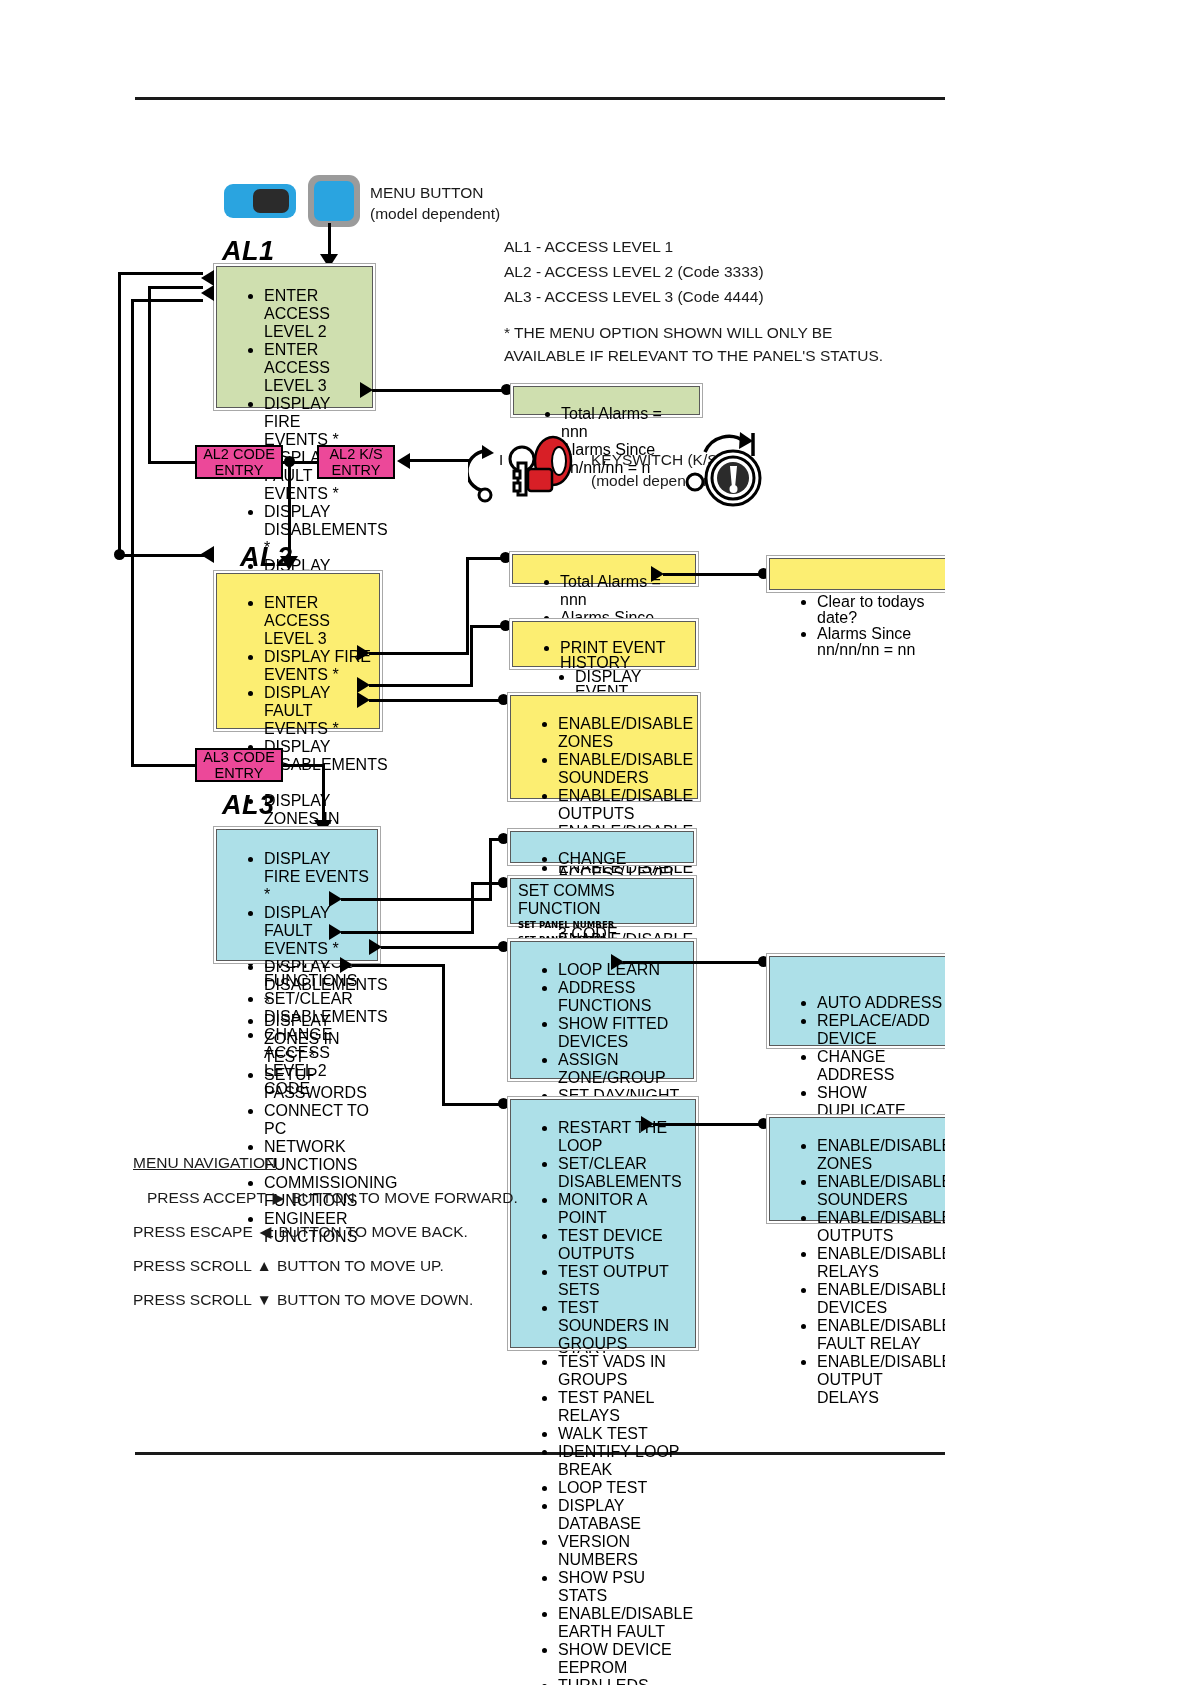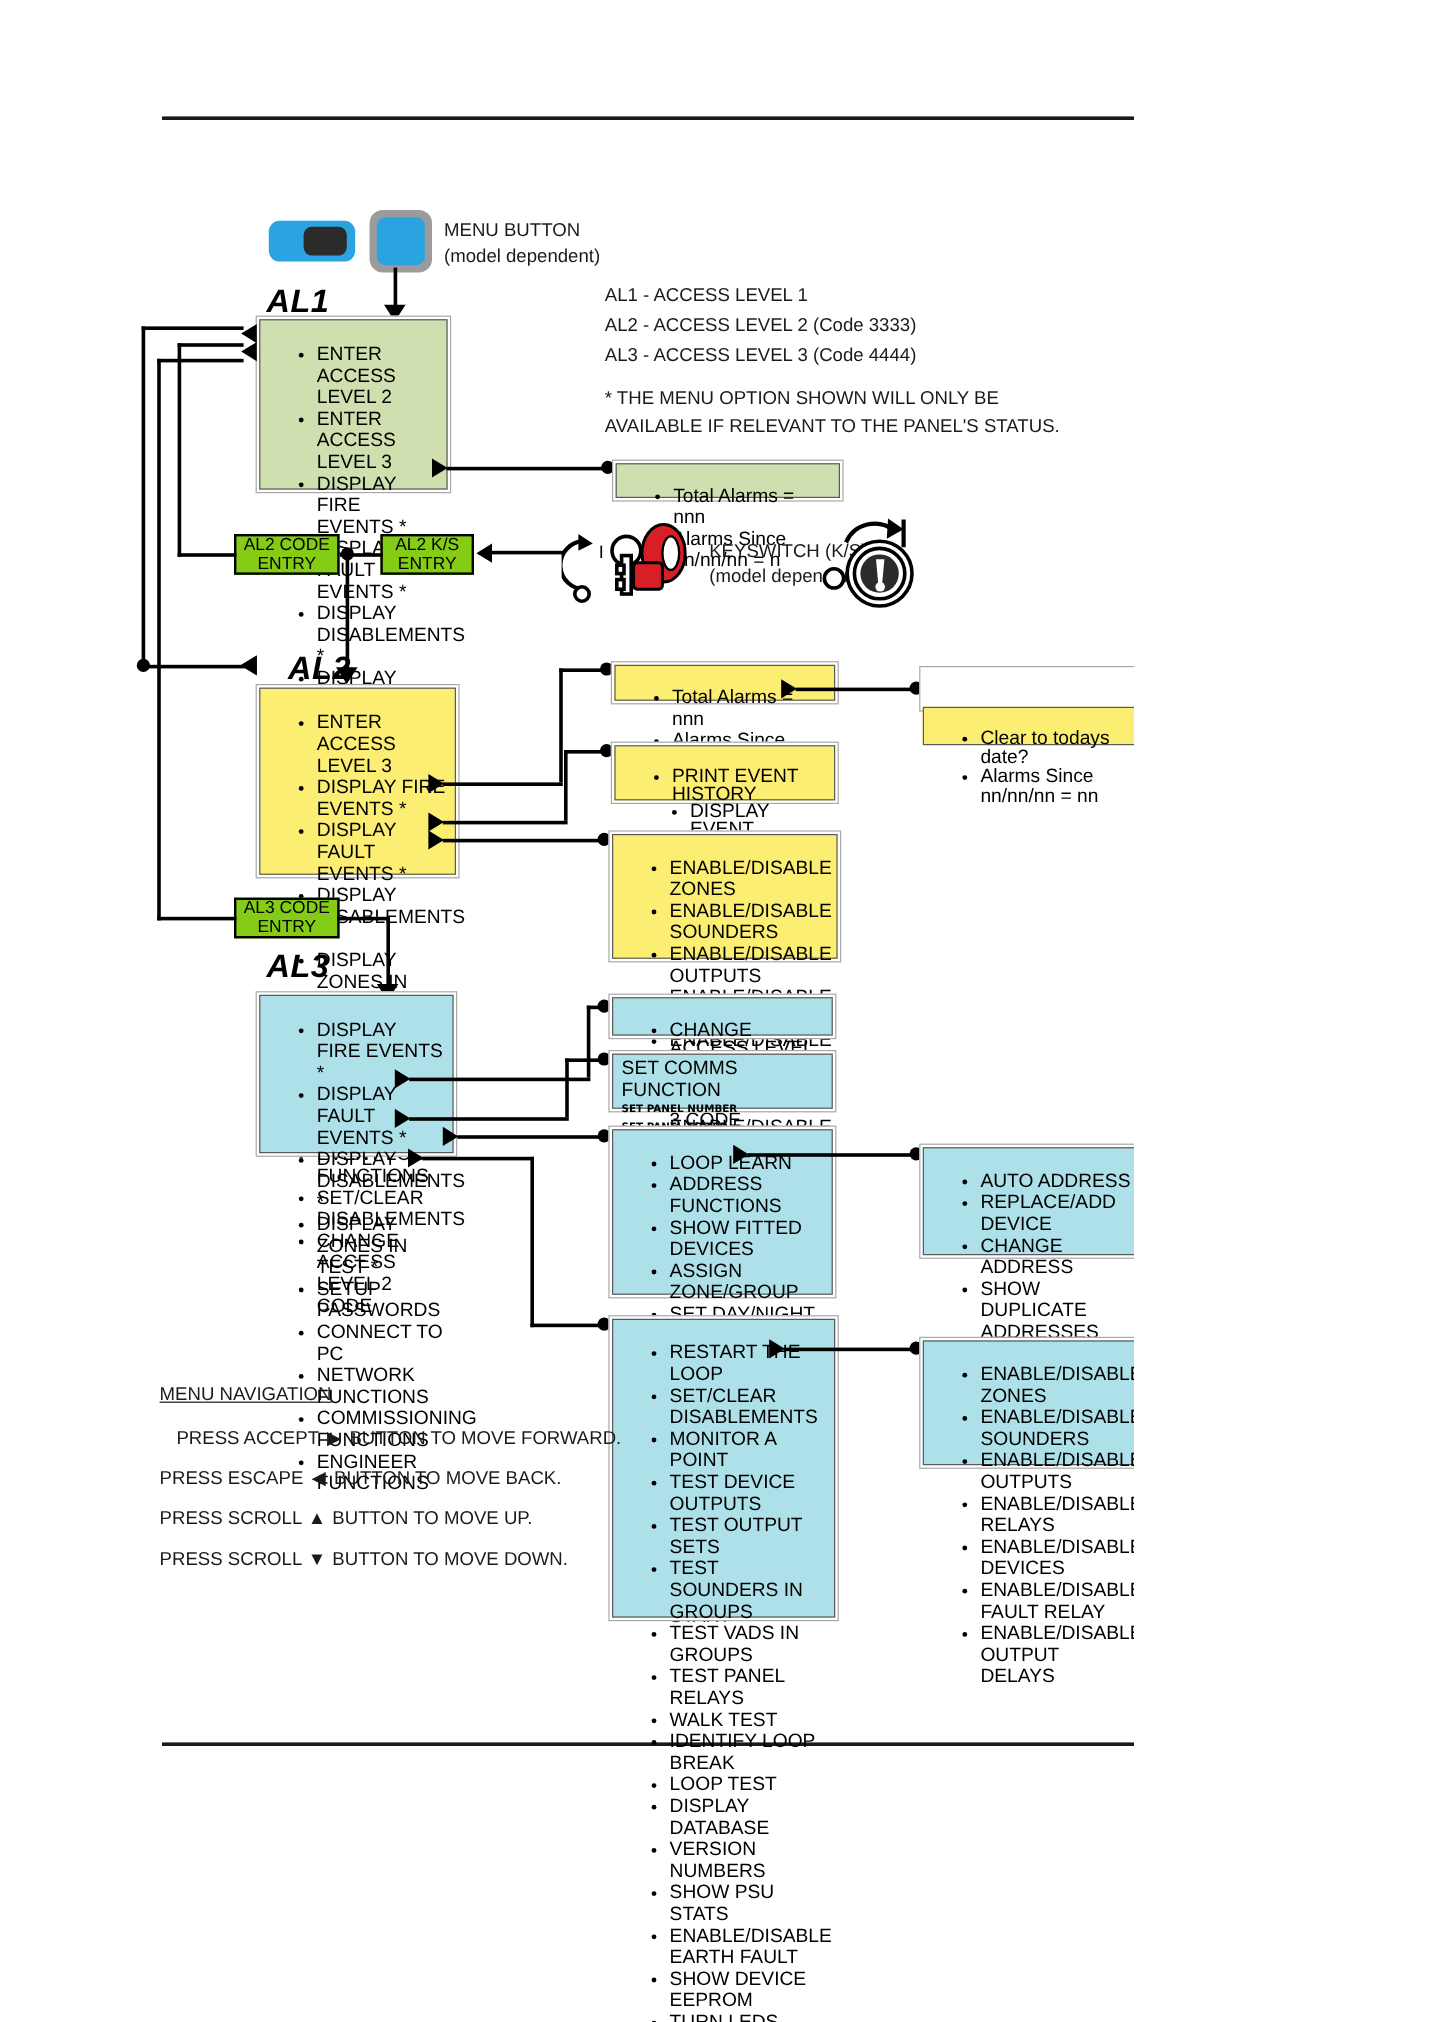--- a/index.html
+++ b/index.html
@@ -11,21 +11,21 @@
   #rule-bottom{top:1452px;}
   .mb-green{background:#cfdfaf;}
   .mb-yellow{background:#fcee72;}
   .mb-blue{background:#ade0e8;}
 
   
   .frame{position:absolute;border:1px solid #a8a8a8;background:#ffffff;box-sizing:border-box;padding:2px;}
   .frame > .fill{border:1px solid #5a5a5a;box-sizing:border-box;height:100%;padding:4px 7px 5px 7px;}
 
   
-  .coderect{position:absolute;border:2px solid #000;background:#84cc16;box-sizing:border-box;
+  .coderect{position:absolute;border:2px solid #000;background:#ec4899;box-sizing:border-box;
             display:flex;align-items:center;justify-content:center;text-align:center;
             font-family:"Liberation Sans",sans-serif;font-size:14.5px;line-height:16px;color:#000;}
 
   
   .txt{position:absolute;font-family:"Liberation Sans",sans-serif;font-size:15.5px;color:#1a1a1a;white-space:nowrap;}
   .al-label{position:absolute;font-family:"Liberation Sans",sans-serif;font-style:italic;
             font-weight:700;font-size:27px;letter-spacing:.5px;color:#000;}
 
   
   .ln{position:absolute;background:#000;}
@@ -212,21 +212,21 @@
         <li>Alarms Since nn/nn/nn = nn</li>
       </ul>
     </div>
   </div>
 
   <div class="tri tri-r" style="left:651px;top:566px;"></div>
   <div class="ln lnh" style="left:663px;top:573px;width:100px;"></div>
   <div class="dot" style="left:758px;top:568px;"></div>
 
   <div class="frame mb-yellow" style="left:766px;top:555px;width:193px;height:38px;">
-    <div class="fill mb-yellow" style="padding-top:2px;margin-top:31px;">
+    <div class="fill mb-yellow" style="padding-top:19px;">
       <ul>
         <li style="line-height:16px;">Clear to todays date?</li>
         <li style="line-height:16px;">Alarms Since nn/nn/nn = nn</li>
       </ul>
     </div>
   </div>
 
   <div class="tri tri-r" style="left:357px;top:677px;"></div>
   <div class="ln lnh" style="left:369px;top:684px;width:104px;"></div>
   <div class="ln lnv" style="left:470px;top:625px;height:59px;"></div>
@@ -345,21 +345,21 @@
         <li>MAKE A CLEAN START</li>
       </ul>
     </div>
   </div>
 
   <div class="tri tri-r" style="left:611px;top:954px;"></div>
   <div class="ln lnh" style="left:623px;top:961px;width:139px;"></div>
   <div class="dot" style="left:758px;top:956px;"></div>
 
   <div class="frame mb-blue" style="left:766px;top:953px;width:192px;height:96px;">
-    <div class="fill mb-blue" style="padding-top:3px;">
+    <div class="fill mb-blue" style="padding-top:21px;">
       <ul>
         <li>AUTO ADDRESS</li>
         <li>REPLACE/ADD DEVICE</li>
         <li>CHANGE ADDRESS</li>
         <li>SHOW DUPLICATE ADDRESSES</li>
         <li>FIX DUPLICATE ADDRESSES</li>
         <li>IDENTIFY LOOP CHANGES</li>
       </ul>
     </div>
   </div>

